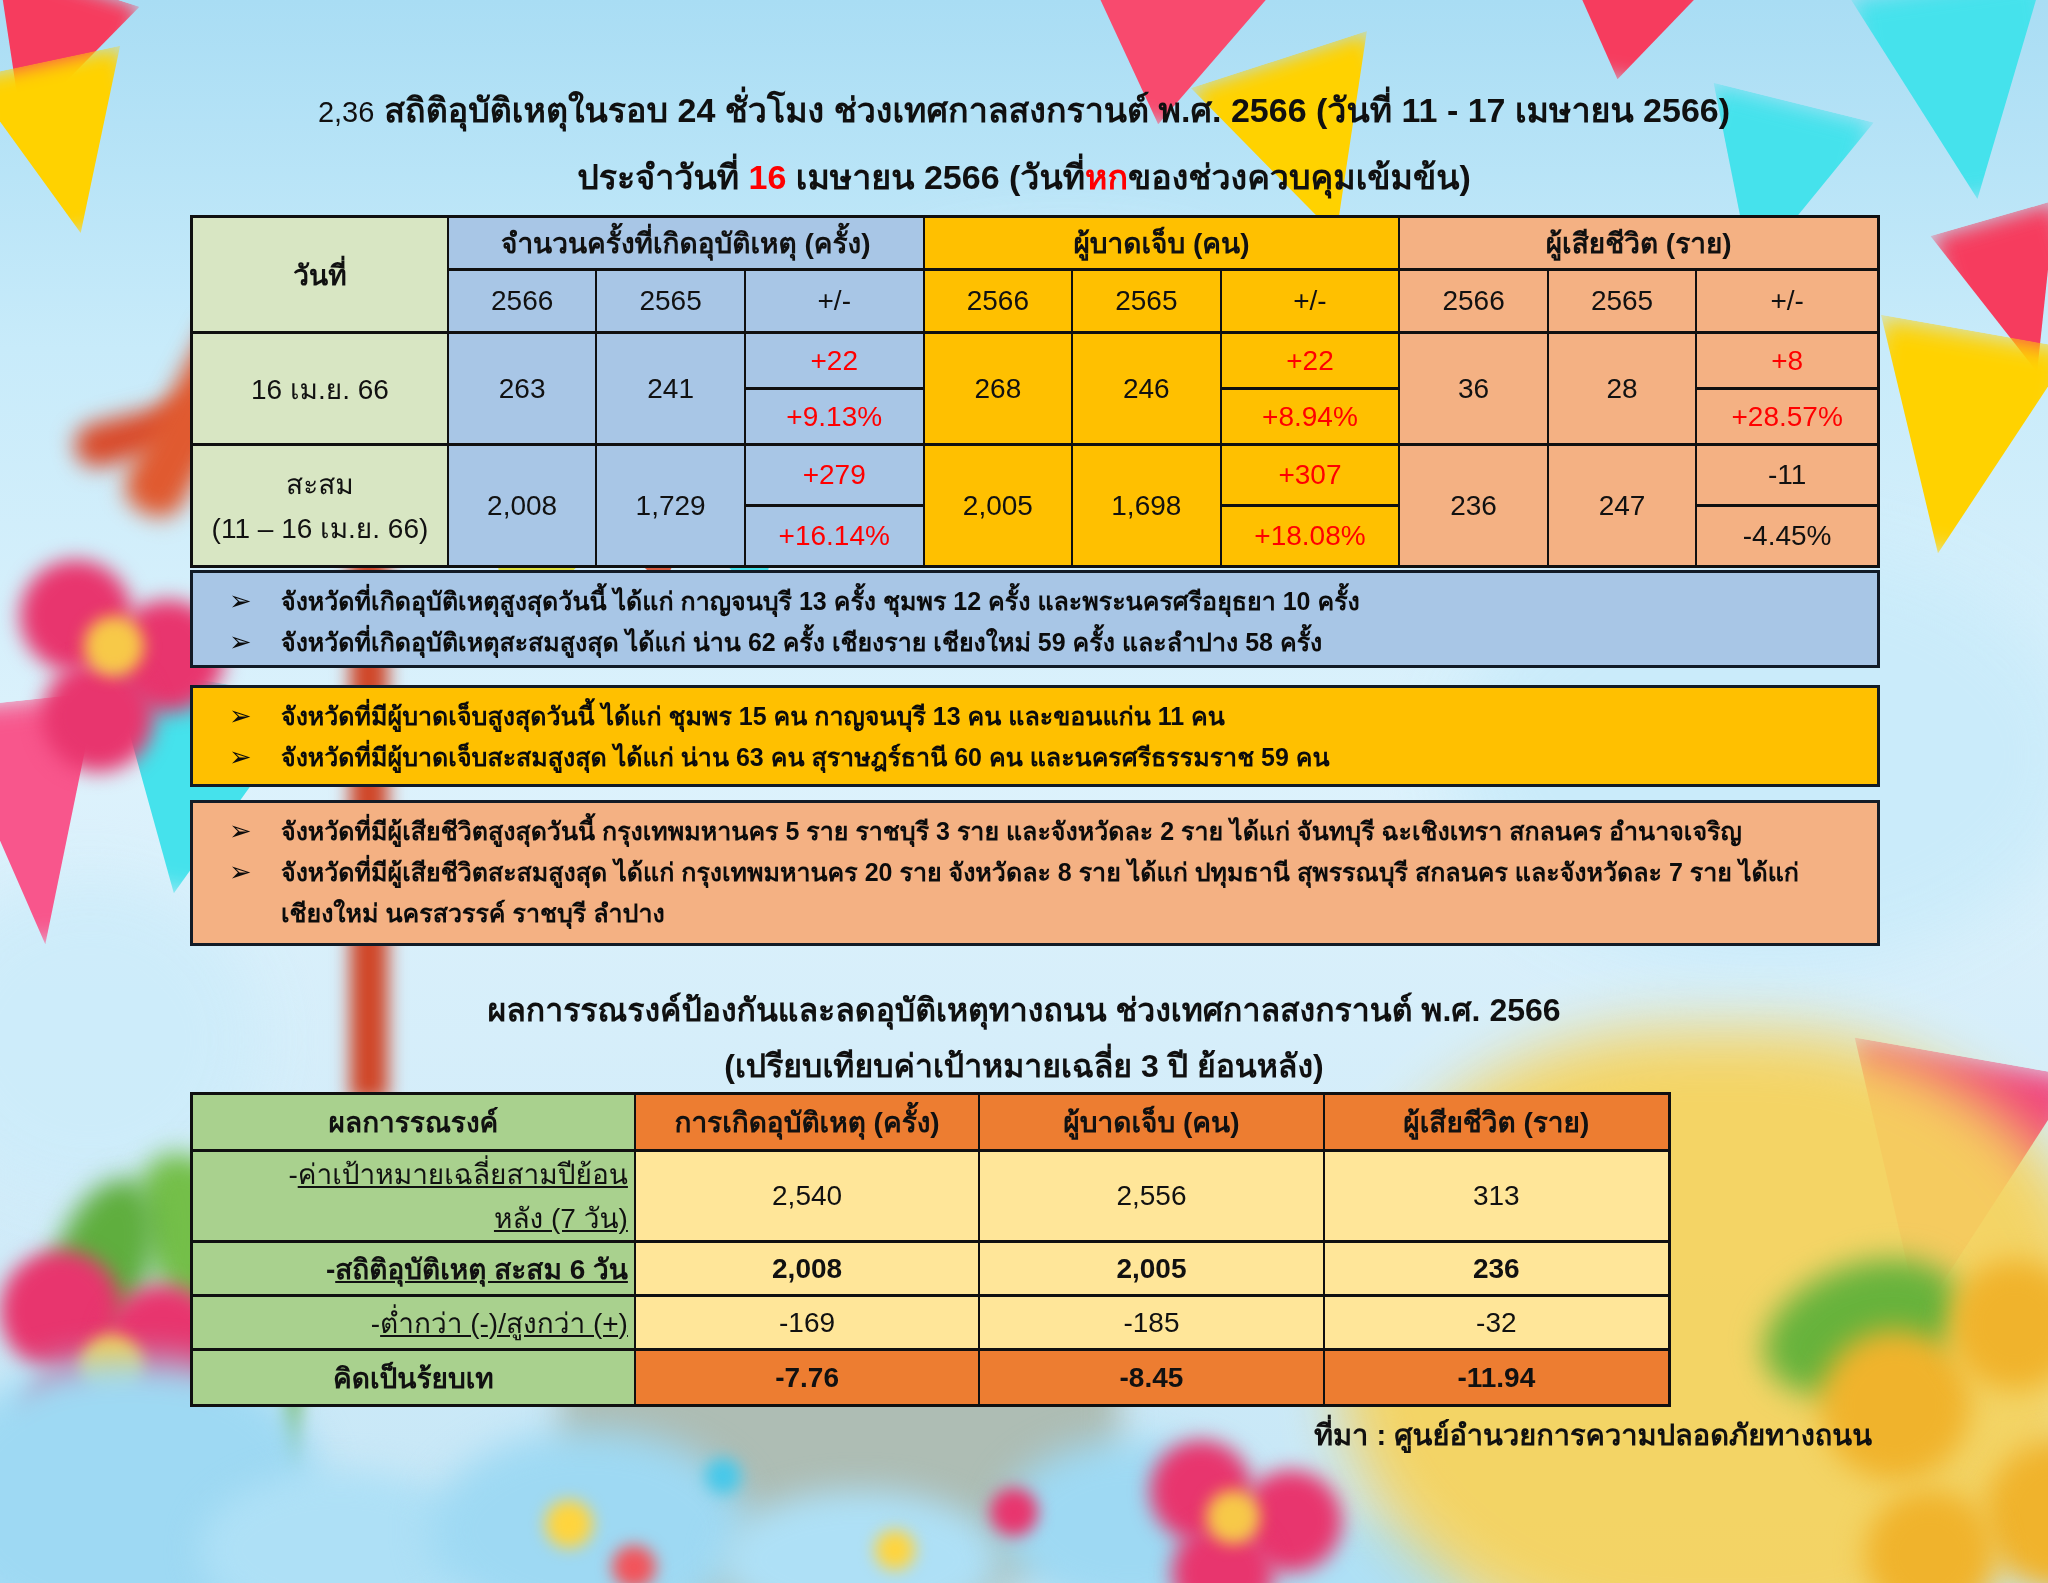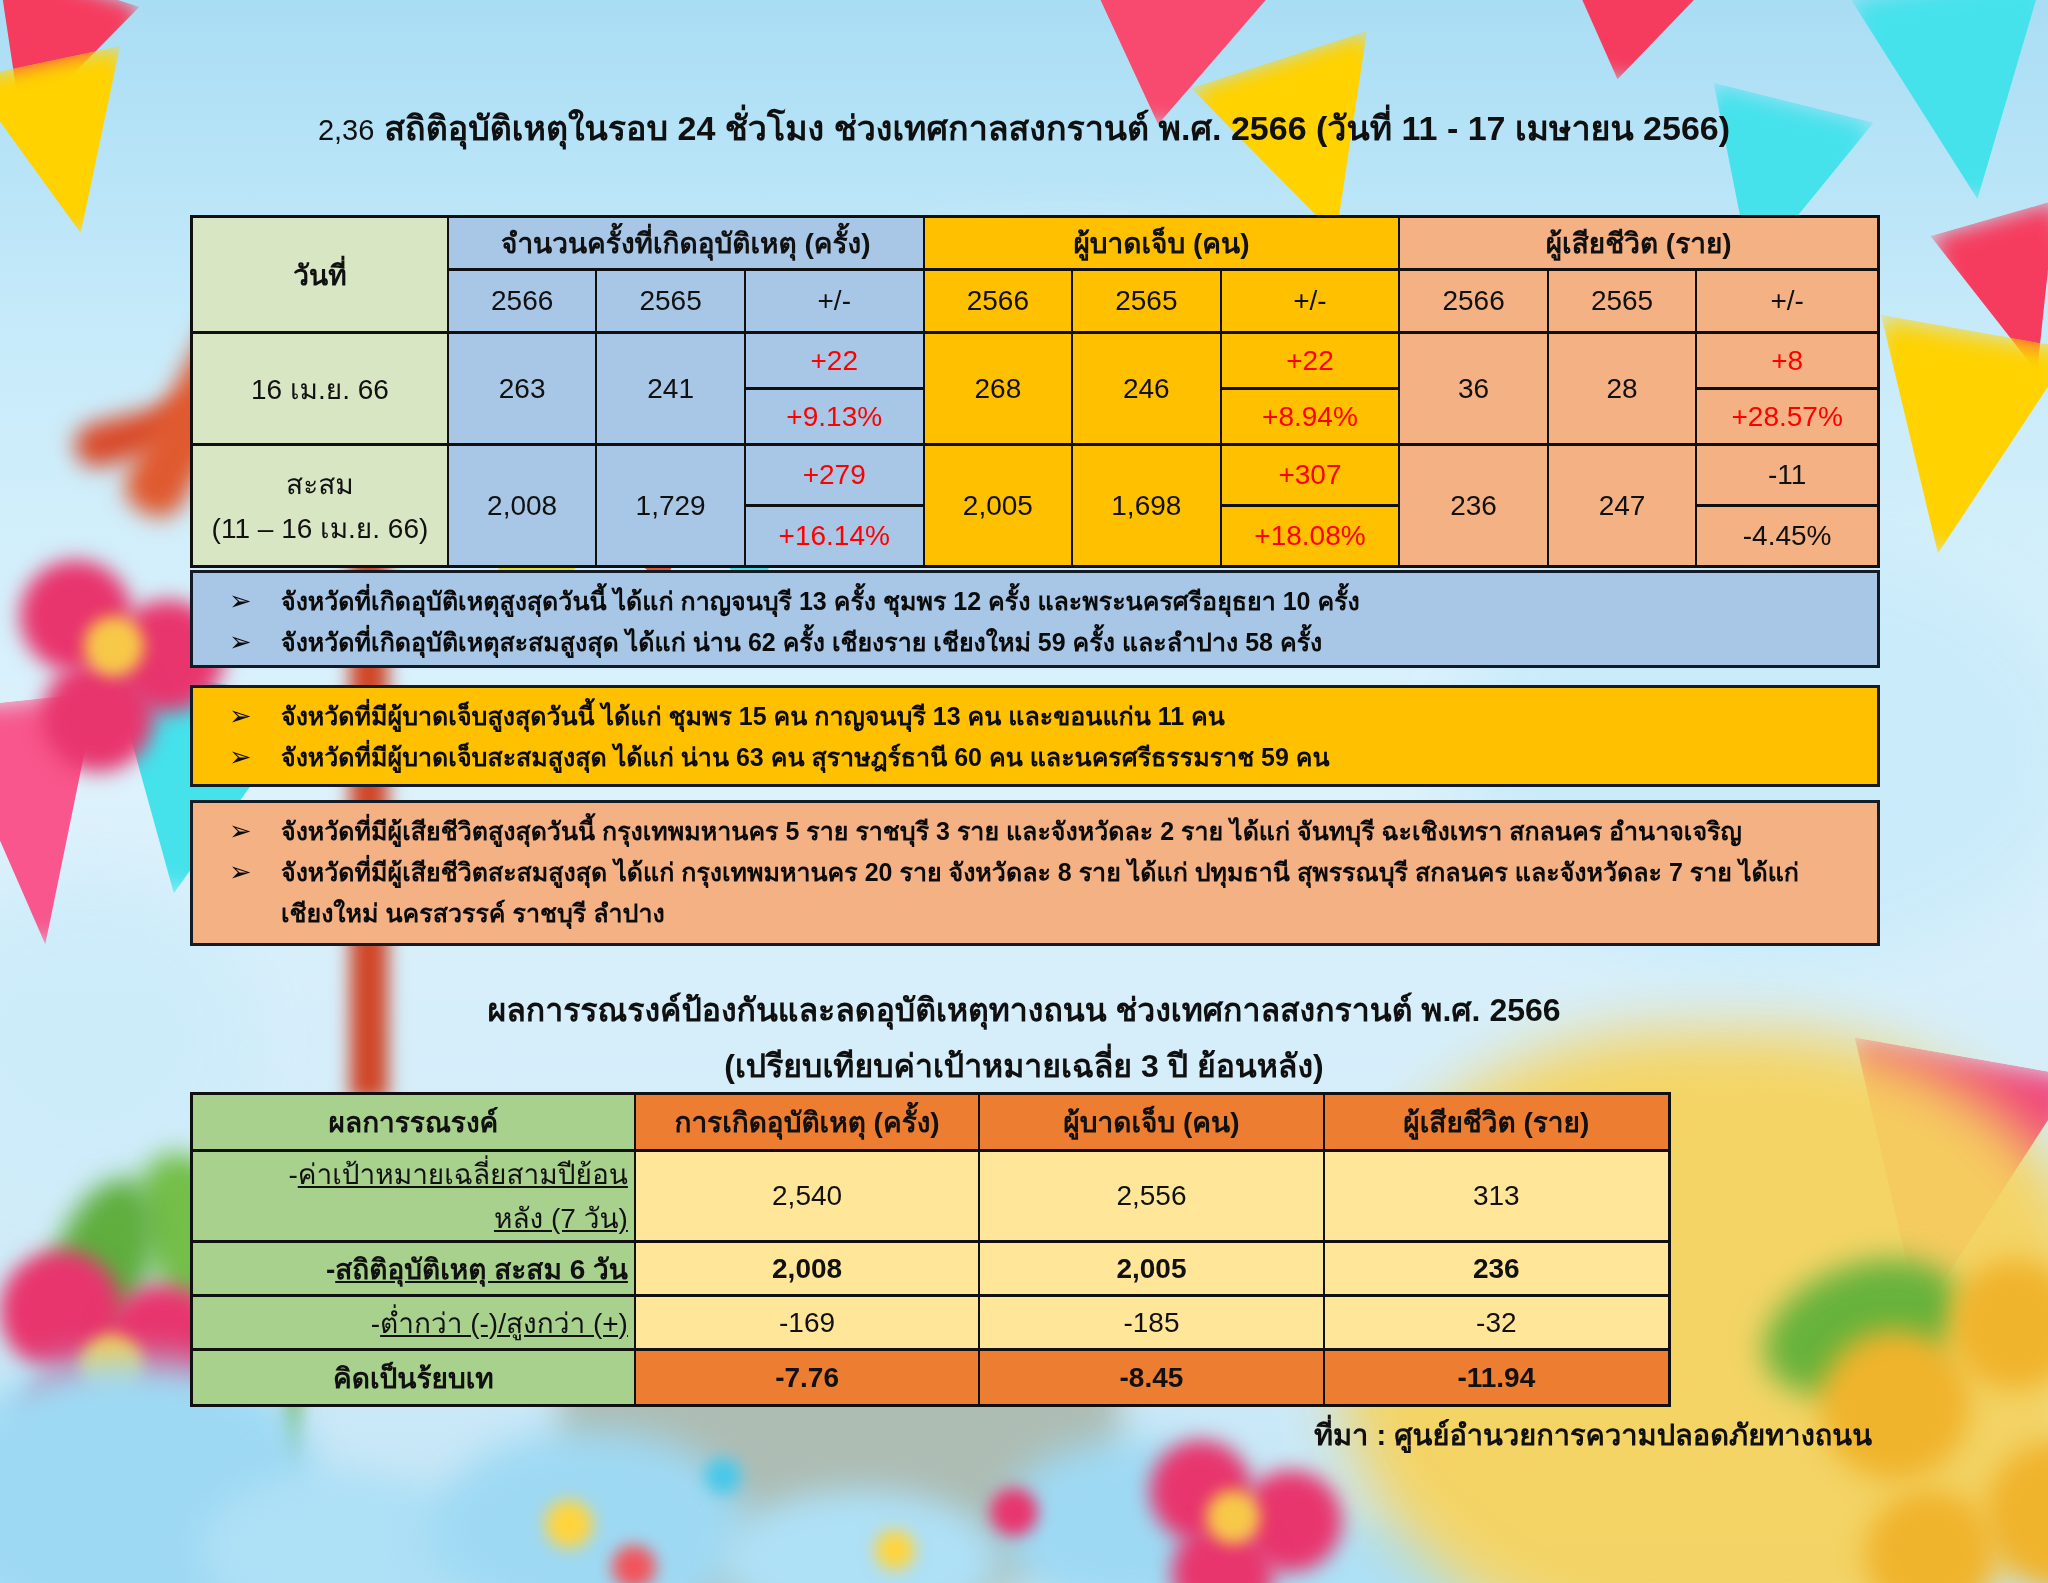--- a/index.html
+++ b/index.html
@@ -9,21 +9,21 @@
     background:linear-gradient(180deg,#a9ddf4 0%,#c8ebfa 22%,#ddf2fc 48%,#d2ecf9 75%,#c4e6f6 100%);
   }
   .bg{position:absolute;inset:0;z-index:0;}
   .sh{position:absolute;}
   .content{position:absolute;inset:0;z-index:1;}
 
   
   .title{position:absolute;left:0;right:0;text-align:center;font-weight:bold;font-size:34px;color:#101010;}
   .title .pre{font-size:29px;font-weight:normal;margin-right:10px;}
   .red{color:#ff0000;}
-  .t-line1{top:101px;text-align:center;}
+  .t-line1{top:83px;text-align:center;}
   .t-line2{top:150px;}
 
   
   table{border-collapse:collapse;table-layout:fixed;}
   .t1{position:absolute;left:190px;top:215px;width:1690px;font-size:28px;}
   .t1 td{border:2px solid #101010;border-top-width:3px;border-bottom-width:3px;text-align:center;vertical-align:middle;padding:0 4px;}
   .t1 .ghead{font-weight:bold;}
   .t1 tr.h1 td{height:50px;}
   .t1 tr.h2 td{height:60px;margin-left:44px;}
   .t1 tr.ra td{height:53px;}
@@ -143,20 +143,21 @@
     <div class="sh" style="left:545px;top:1500px;width:48px;height:48px;background:#ffd43d;border-radius:50%;filter:blur(8px)"></div>
     <div class="sh" style="left:612px;top:1545px;width:44px;height:44px;background:#f2545b;border-radius:50%;filter:blur(8px)"></div>
     <div class="sh" style="left:875px;top:1530px;width:40px;height:40px;background:#ffd43d;border-radius:50%;filter:blur(8px)"></div>
     <div class="sh" style="left:990px;top:1488px;width:48px;height:48px;background:#e8356e;border-radius:50%;filter:blur(8px)"></div>
     <div class="sh" style="left:705px;top:1458px;width:36px;height:36px;background:#45c8ea;border-radius:50%;filter:blur(8px)"></div>
   </div>
 
   <div class="content">
 
     <div class="title t-line1"><span class="pre">2,36</span><span>สถิติอุบัติเหตุในรอบ 24 ชั่วโมง ช่วงเทศกาลสงกรานต์ พ.ศ. 2566 (วันที่ 11 - 17 เมษายน 2566)</span></div>
+    <div class="title t-line2"><span>ประจำวันที่ </span><span class="red">16</span><span> เมษายน 2566 (วันที่</span><span class="red">หก</span><span>ของช่วงควบคุมเข้มข้น)</span></div>
 
     <table class="t1">
       <colgroup>
         <col style="width:15.2%">
           <col style="width:8.8%">
           <col style="width:8.8%">
           <col style="width:10.6%">
         <col style="width:8.8%">
           <col style="width:8.8%">
           <col style="width:10.6%">

